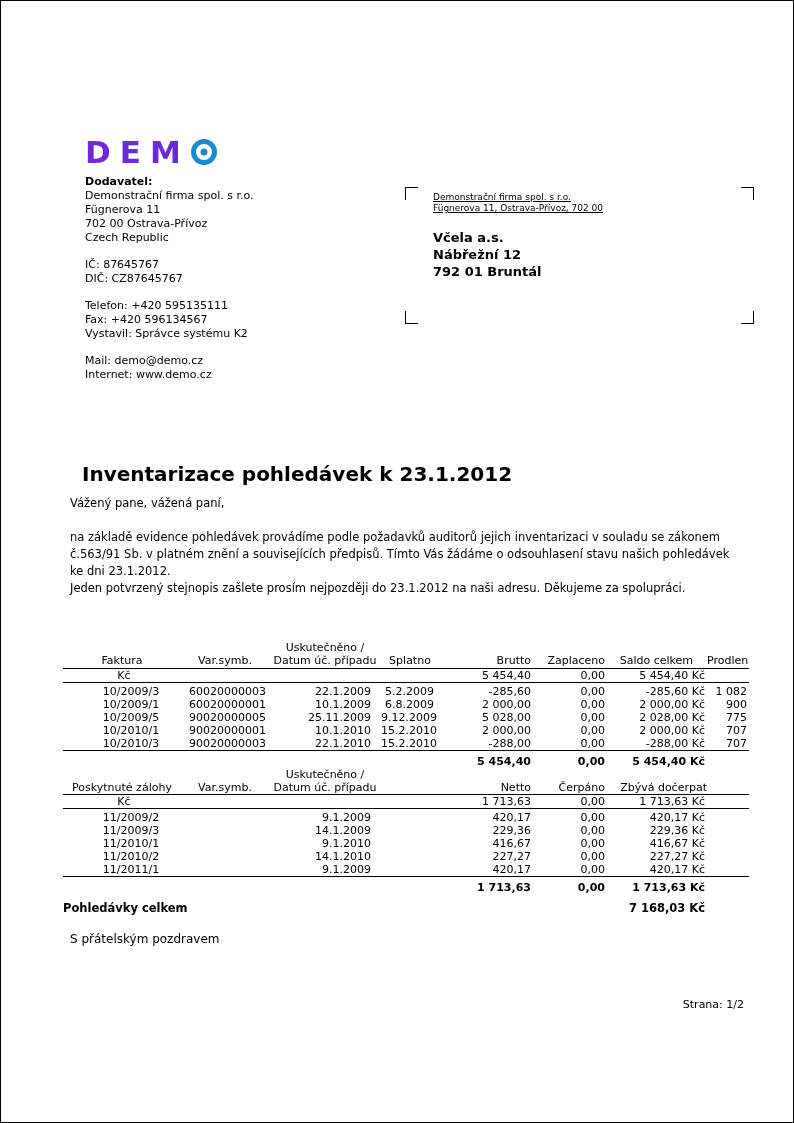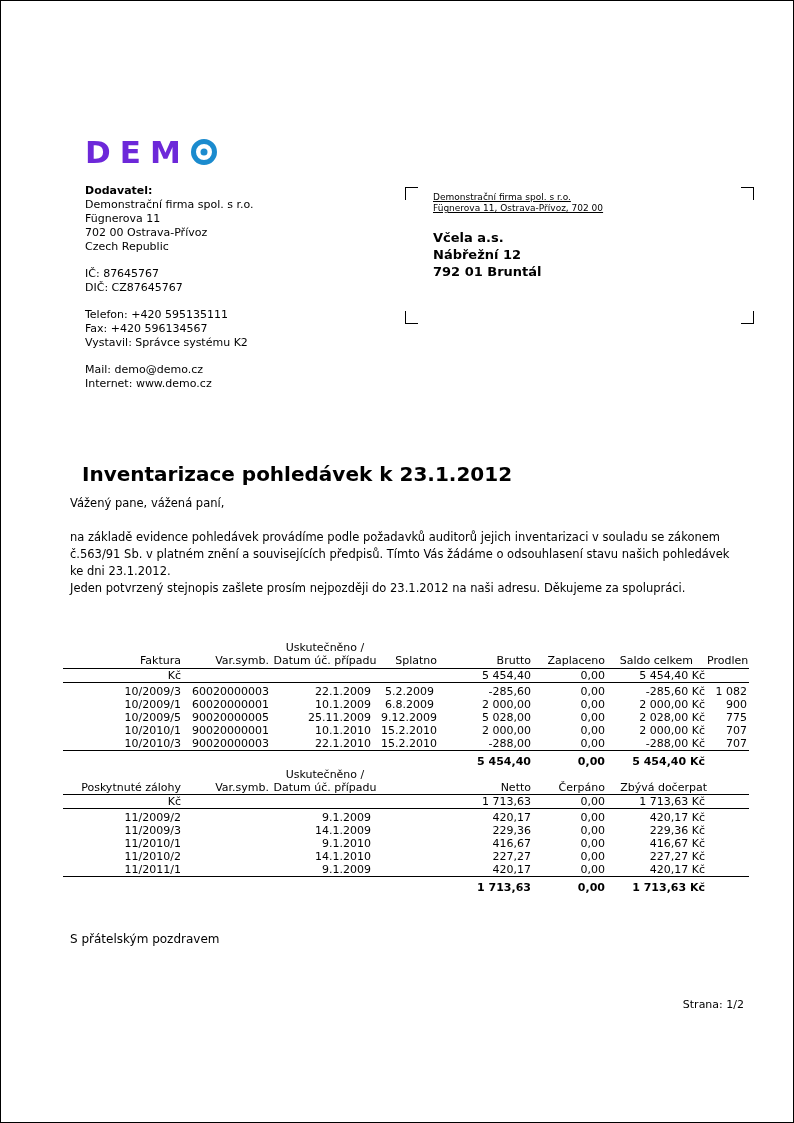--- a/index.html
+++ b/index.html
@@ -12,21 +12,21 @@
 
   
   .logo { position: absolute; left: 84px; top: 135px; display: flex; align-items: center;
           color: #6d28d9; font-weight: bold; font-size: 31px; letter-spacing: 9px; line-height: 32px; }
   .logo-o { width: 26px; height: 26px; border: 5px solid #1b8bce; border-radius: 50%;
             position: relative; display: inline-block; margin-left: 1px; }
   .logo-dot { position: absolute; left: 50%; top: 50%; transform: translate(-50%,-50%);
               width: 7px; height: 7px; background: #1b8bce; border-radius: 50%; }
 
   
-  .supplier { position: absolute; left: 84px; top: 183px; font-size: 11px; line-height: 14px; }
+  .supplier { position: absolute; left: 84px; top: 174px; font-size: 11px; line-height: 14px; }
   .supplier .bold { font-weight: bold; }
   .gap { height: 13px; }
 
   
   .addr-window { position: absolute; left: 404px; top: 186px; width: 349px; height: 137px; }
   .mark { position: absolute; width: 13px; height: 13px; }
   .mark.tl { left: 0; top: 0; border-left: 1px solid #000; border-top: 1px solid #000; }
   .mark.tr { right: 0; top: 0; border-right: 1px solid #000; border-top: 1px solid #000; }
   .mark.bl { left: 0; bottom: 0; border-left: 1px solid #000; border-bottom: 1px solid #000; }
   .mark.br { right: 0; bottom: 0; border-right: 1px solid #000; border-bottom: 1px solid #000; }
@@ -40,21 +40,21 @@
   .letter p { margin: 0; }
   .letter .salutation { margin-bottom: 17px; }
   .closing { position: absolute; left: 69px; top: 931px; font-size: 12px; }
   .pageno { position: absolute; right: 49px; top: 997px; font-size: 11px; }
 
   
   .tables { position: absolute; left: 62px; top: 640px; width: 686px; }
   table.tbl { border-collapse: collapse; table-layout: fixed; width: 686px; font-size: 11px; margin: 0; }
   table.tbl td { padding: 0; height: 13px; line-height: 13px; overflow: hidden; white-space: nowrap; font-weight: normal; }
   .t2 { margin-top: 9px; }
-  .l { text-align: right; } .r { text-align: right; } .c { text-align: center; }
+  .l { text-align: center; } .r { text-align: right; } .c { text-align: center; }
   .pl2 { padding-left: 2px !important; } .pl4 { padding-left: 4px !important; margin-left: 12px; }
   .ind18 { padding-left: 18px !important; } .ind5 { padding-left: 5px !important; }
   .pr2 { padding-right: 2px !important; } .pr3 { padding-right: 3px !important; }
   .pr10 { padding-right: 10px !important; } .pr14 { padding-right: 14px !important; }
   tr.head td { border-bottom: 1px solid #000; height: 14px; }
   tr.kc td { border-bottom: 1px solid #000; }
   tbody tr:first-child td { padding-top: 2px; }
   tr.trow td { border-top: 1px solid #000; padding-top: 4px; font-weight: bold; height: 17px; }
   .grand { display: flex; width: 686px; margin-top: 7px; font-weight: bold; font-size: 11.5px; }
   .grand .amt { margin-left: auto; margin-right: 44px; }
@@ -315,19 +315,23 @@
           <td></td>
           <td></td>
           <td class="r pr2">1 713,63</td>
           <td class="r pr2">0,00</td>
           <td class="r pr2">1 713,63 Kč</td>
           <td></td>
         </tr>
       </tfoot>
     </table>
 
+    <div class="grand">
+      <span>Pohledávky celkem</span>
+      <span class="amt">7 168,03 Kč</span>
+    </div>
 
   </div>
 
   <div class="closing">S přátelským pozdravem</div>
   <div class="pageno">Strana: 1/2</div>
 
 </div>
 
 </body></html>

